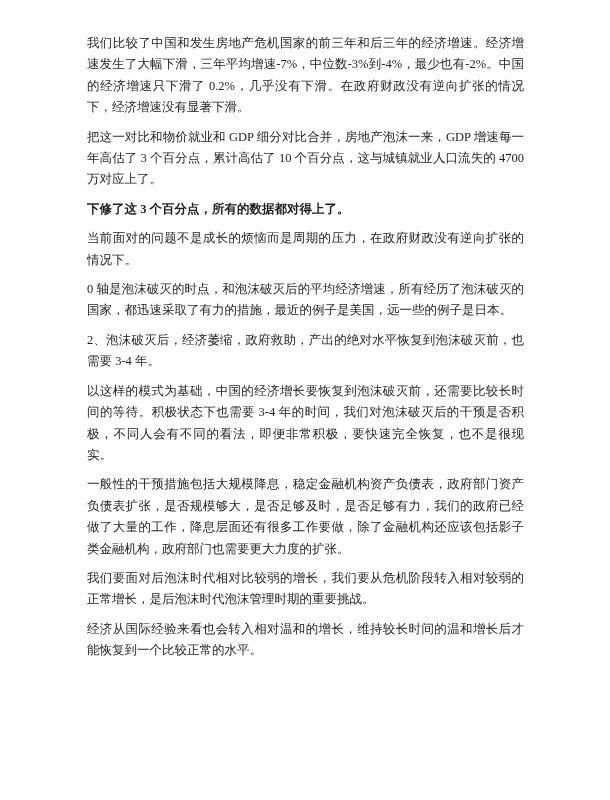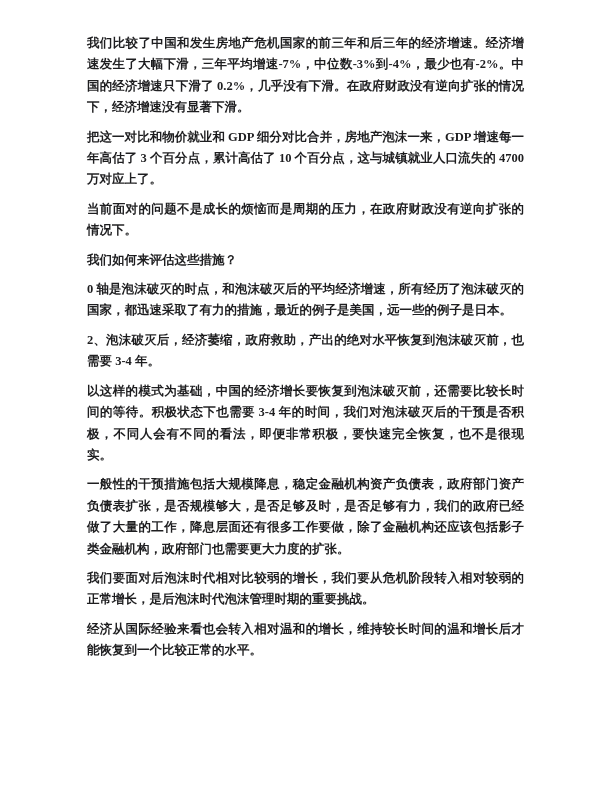--- a/index.html
+++ b/index.html
@@ -20,35 +20,34 @@
     font-family: "Liberation Serif", "DejaVu Serif", serif;
     font-size: 12.5px;
     line-height: 21.4px;
     color: #1e1e20;
     text-align: justify;
     letter-spacing: 0px;
   }
   .content p {
     margin: 0 0 8px 0;
     text-rendering: optimizeLegibility;
-    font-weight: bold;
   }
   .content p.bold {
     font-weight: 700;
   }
 </style>
 </head>
 <body>
 
 <div class="page">
   <div class="content" id="document-content" style="color: rgb(30, 30, 32);">
       <p>我们比较了中国和发生房地产危机国家的前三年和后三年的经济增速。经济增速发生了大幅下滑，三年平均增速-7%，中位数-3%到-4%，最少也有-2%。中国的经济增速只下滑了 0.2%，几乎没有下滑。在政府财政没有逆向扩张的情况下，经济增速没有显著下滑。</p>
       <p>把这一对比和物价就业和 GDP 细分对比合并，房地产泡沫一来，GDP 增速每一年高估了 3 个百分点，累计高估了 10 个百分点，这与城镇就业人口流失的 4700 万对应上了。</p>
+      <p class="bold">下修了这 3 个百分点，所有的数据都对得上了。</p>
       <p>当前面对的问题不是成长的烦恼而是周期的压力，在政府财政没有逆向扩张的情况下。</p>
-      <p class="bold">我们如何来评估这些措施？</p>
       <p>0 轴是泡沫破灭的时点，和泡沫破灭后的平均经济增速，所有经历了泡沫破灭的国家，都迅速采取了有力的措施，最近的例子是美国，远一些的例子是日本。</p>
       <p>2、泡沫破灭后，经济萎缩，政府救助，产出的绝对水平恢复到泡沫破灭前，也需要 3-4 年。</p>
       <p>以这样的模式为基础，中国的经济增长要恢复到泡沫破灭前，还需要比较长时间的等待。积极状态下也需要 3-4 年的时间，我们对泡沫破灭后的干预是否积极，不同人会有不同的看法，即便非常积极，要快速完全恢复，也不是很现实。</p>
       <p>一般性的干预措施包括大规模降息，稳定金融机构资产负债表，政府部门资产负债表扩张，是否规模够大，是否足够及时，是否足够有力，我们的政府已经做了大量的工作，降息层面还有很多工作要做，除了金融机构还应该包括影子类金融机构，政府部门也需要更大力度的扩张。</p>
       <p>我们要面对后泡沫时代相对比较弱的增长，我们要从危机阶段转入相对较弱的正常增长，是后泡沫时代泡沫管理时期的重要挑战。</p>
       <p>经济从国际经验来看也会转入相对温和的增长，维持较长时间的温和增长后才能恢复到一个比较正常的水平。</p>
     </div>
 </div>
 
 </body></html>

